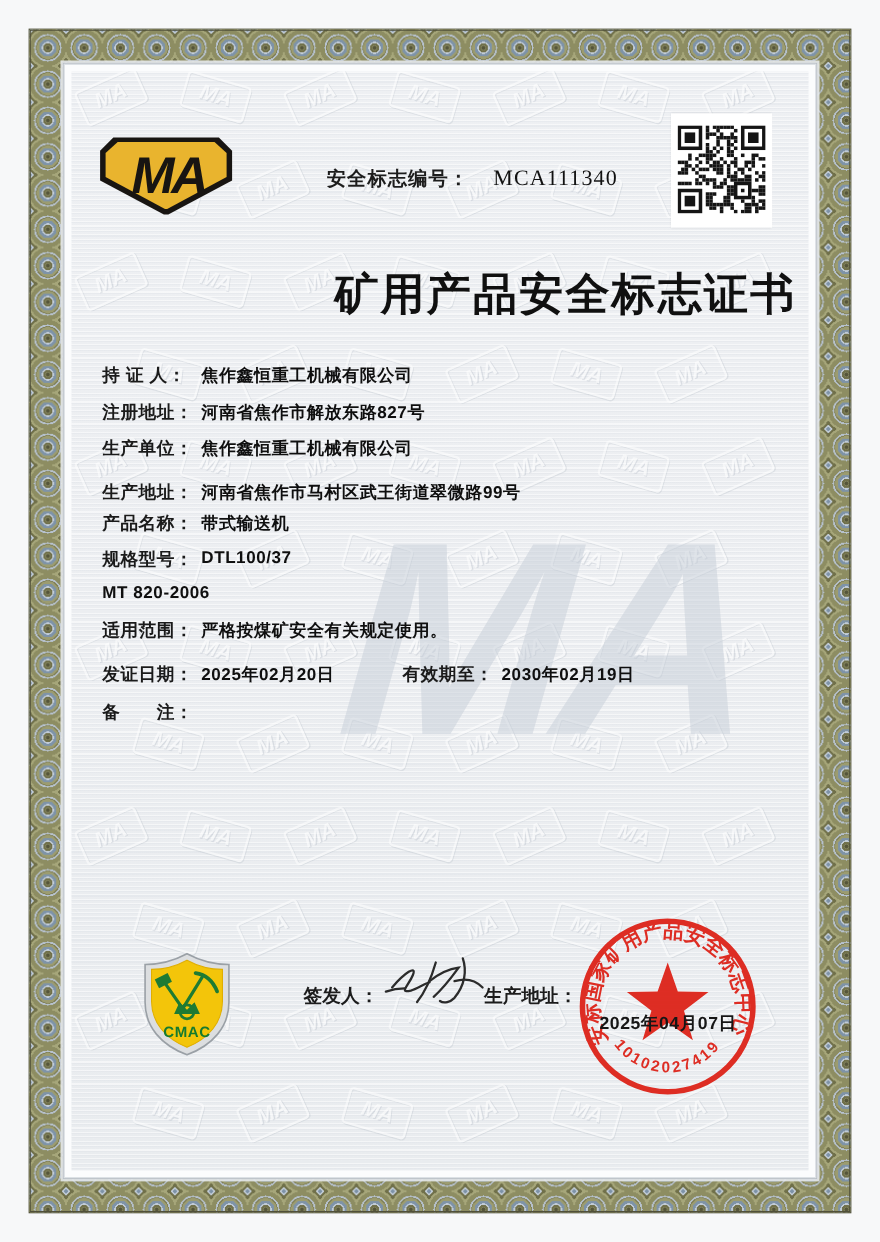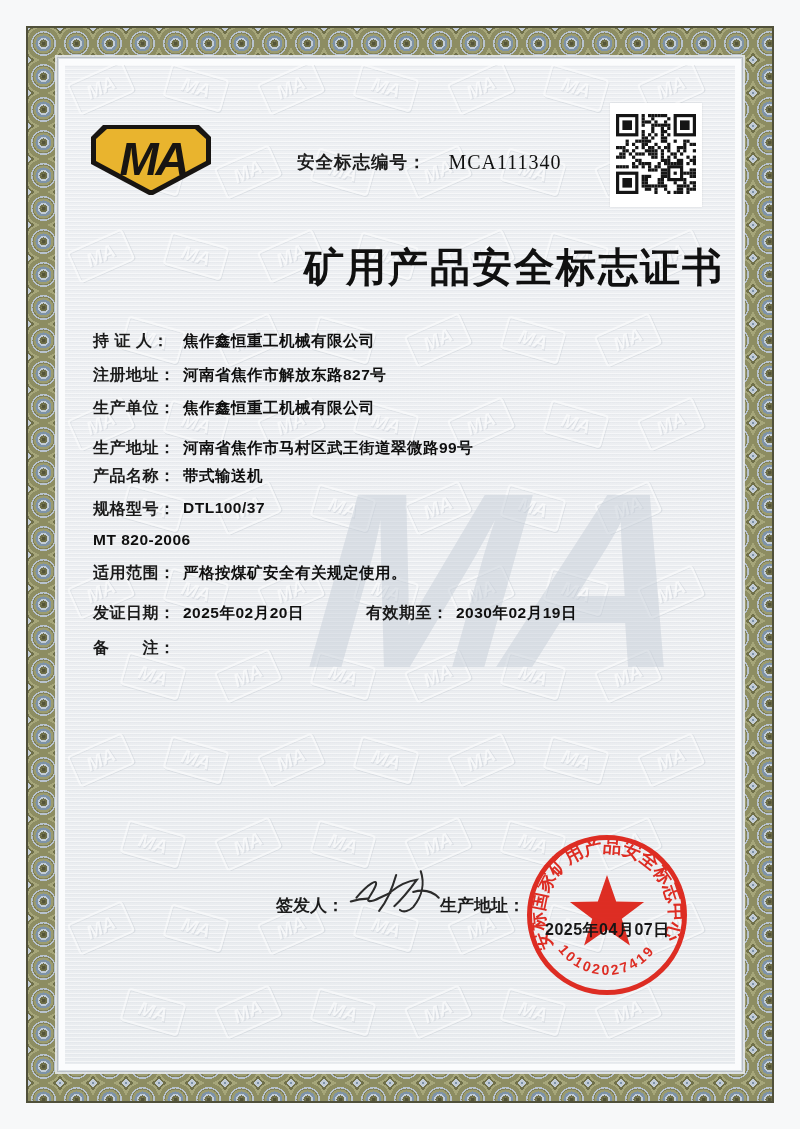--- a/index.html
+++ b/index.html
@@ -418,20 +418,35 @@
       <span class="lab" style="margin-left:62px">有效期至：</span>
       <span class="val">2030年02月19日</span>
     </div>
 
     <div class="ct frow" style="top:573px">
       <span class="lab">备　　注：</span>
       <span class="val"></span>
     </div>
 
 
+    <div class="ct cmac">
+      <svg width="86" height="96" viewBox="0 0 88 98">
+        <path d="M44,2 C57,9 70,12 83,12 L83,47 C83,70 68,87 44,96 C20,87 5,70 5,47 L5,12 C18,12 31,9 44,2 Z" fill="#dcdee0" stroke="#9aa0a6" stroke-width="1.5"></path>
+        <path d="M44,8 C55,14 66,16.5 77,16.5 L77,46 C77,66 64,81 44,89 C24,81 11,66 11,46 L11,16.5 C22,16.5 33,14 44,8 Z" fill="#f3c50a" stroke="#e0ae00"></path>
+        <g stroke="#1e7b33" fill="none" stroke-width="3" stroke-linecap="round">
+          <path d="M24,30 L40,53"></path>
+          <path d="M58,24 L40,53"></path>
+          <path d="M52,20 q14,2 20,17" stroke-width="3.5"></path>
+          <circle cx="44" cy="56" r="6.5" stroke-width="2.5"></circle>
+        </g>
+        <path d="M14,26 l12,-6 4,8 -12,6 z" fill="#1e7b33"></path>
+        <path d="M32,58 l5,-11 7,7 7,-7 5,11 z" fill="#1e7b33"></path>
+        <text x="44" y="79" text-anchor="middle" font-family="Liberation Sans, sans-serif" font-weight="800" font-size="14" letter-spacing="0.5" fill="#157a2e">CMAC</text>
+      </svg>
+    </div>
 
     <div class="ct signer-label">签发人：</div>
     <div class="ct sig">
       <svg width="104" height="58" viewBox="0 0 110 60">
         <g stroke="#2b2b2b" stroke-width="2.2" fill="none" stroke-linecap="round">
           <path d="M4,40 C10,38 16,37 22,37"></path>
           <path d="M10,36 C22,22 34,14 30,24 C26,34 16,42 28,39 C34,37 40,33 46,31"></path>
           <path d="M52,12 C48,26 42,40 34,50"></path>
           <path d="M46,30 C56,22 66,18 74,17 C66,28 58,38 50,45"></path>
           <path d="M78,8 C82,20 80,34 70,46 C66,50 60,52 56,49"></path>

